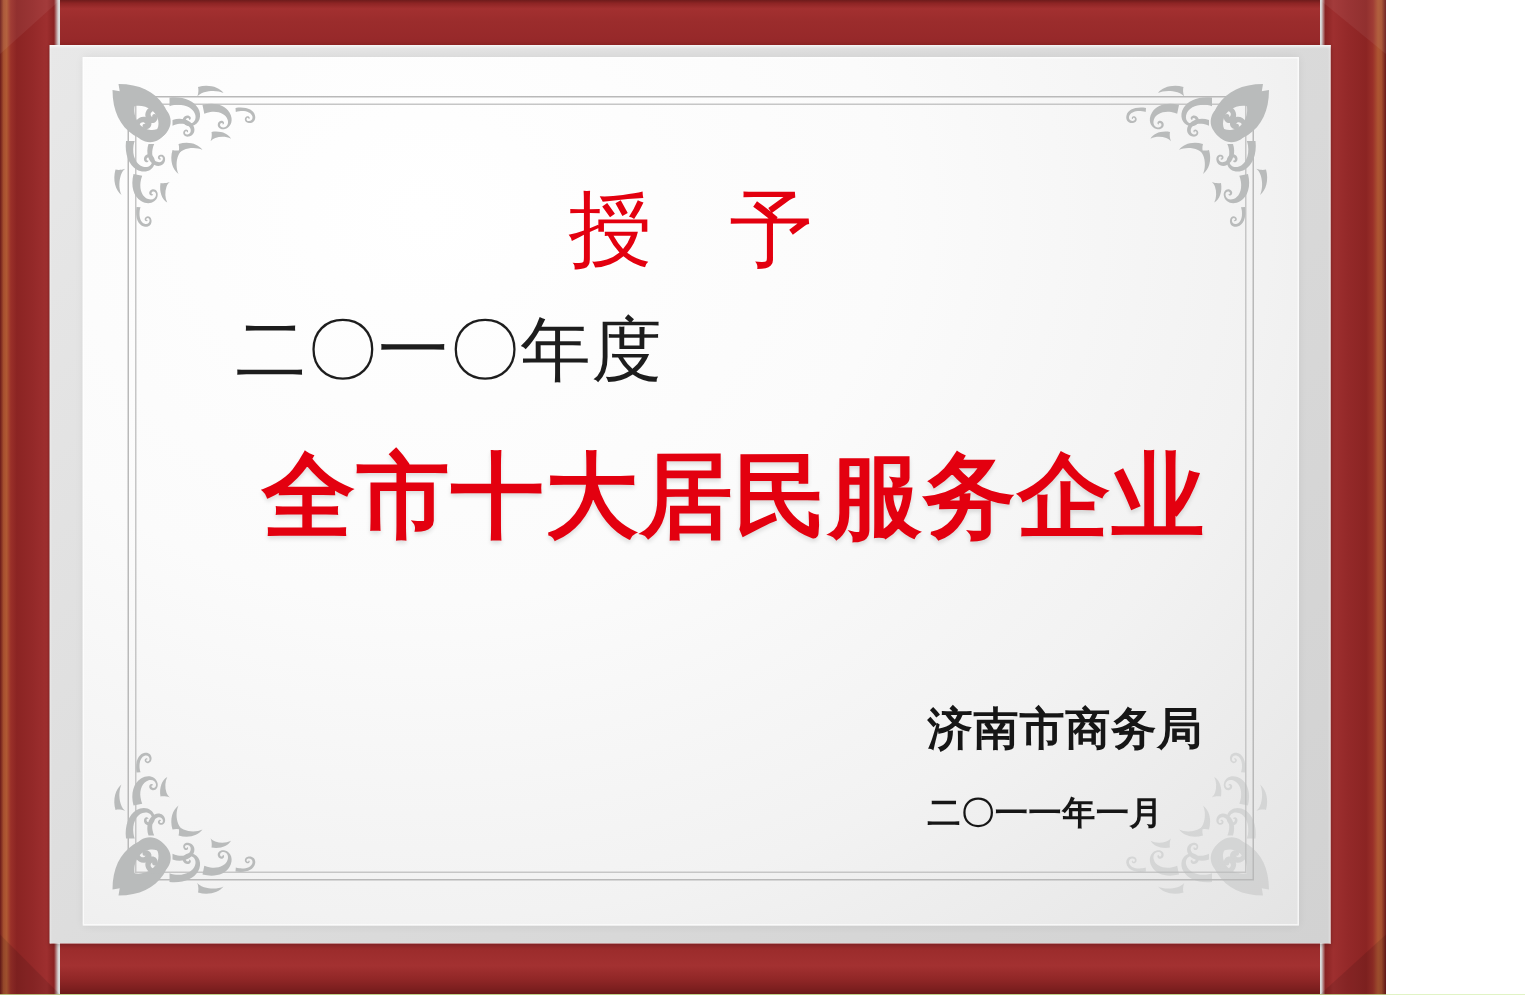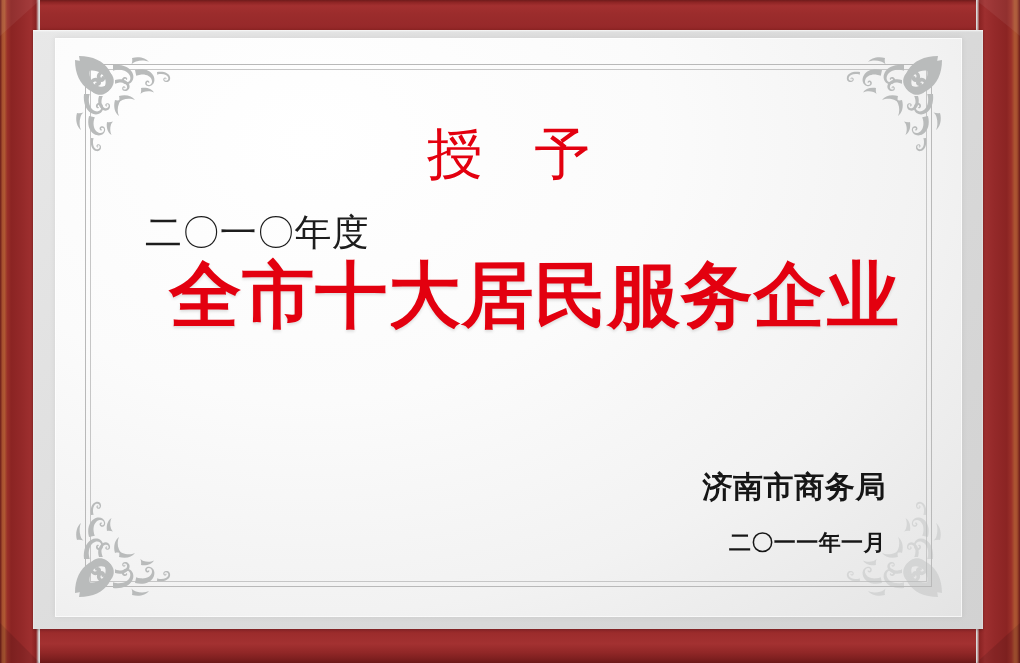--- a/index.html
+++ b/index.html
@@ -9,21 +9,21 @@
     width: 1020px;
     height: 663px;
     overflow: hidden;
     background: #ffffff;
     font-family: "Liberation Serif", "DejaVu Serif", serif;
   }
 
   
   .plaque {
     position: relative;
-    width: 1020px;
+    width: 924px;
     height: 663px;
     background: #84cc16;
     overflow: hidden;
   }
 
   
   .frame-top, .frame-bottom, .frame-left, .frame-right {
     position: absolute;
     pointer-events: none;
   }
@@ -163,47 +163,47 @@
     letter-spacing: 0.30em;
     text-indent: 0.30em;
     font-weight: 400;
     font-family: "DejaVu Serif", "Liberation Serif", serif;
     margin-top: 34px;
     text-shadow: 0 1px 0 rgba(255,255,255,0.5);
   }
 
   .year-line {
     color: #1d1d1d;
-    font-size: 37px;
+    font-size: 47px;
     line-height: 1;
     letter-spacing: 0.01em;
     font-weight: 400;
-    font-family: Liberation Sans, sans-serif;
+    font-family: Liberation Mono, monospace;
     margin-top: 32px;
-    margin-left: 28px;
+    margin-left: 40px;
   }
 
   .honor-title {
     color: #e3000f;
-    font-size: 72px;
+    font-size: 62px;
     line-height: 1;
     letter-spacing: 0.015em;
     font-weight: 700;
     text-align: right;
     font-family: "DejaVu Serif", "Liberation Serif", serif;
-    margin-top: 8px;
+    margin-top: 39px;
     white-space: nowrap;
     text-shadow: 0 2px 3px rgba(0,0,0,0.12);
   }
 
   .signature {
     position: absolute;
-    right: 76px;
+    right: 64px;
     bottom: 62px;
-    text-align: right;
+    text-align: left;
     color: #161616;
   }
   .issuer {
     font-size: 30px;
     line-height: 1.08;
     font-weight: 700;
     letter-spacing: 0.02em;
     font-family: "DejaVu Sans", "Liberation Sans", sans-serif;
   }
   .issue-date {

